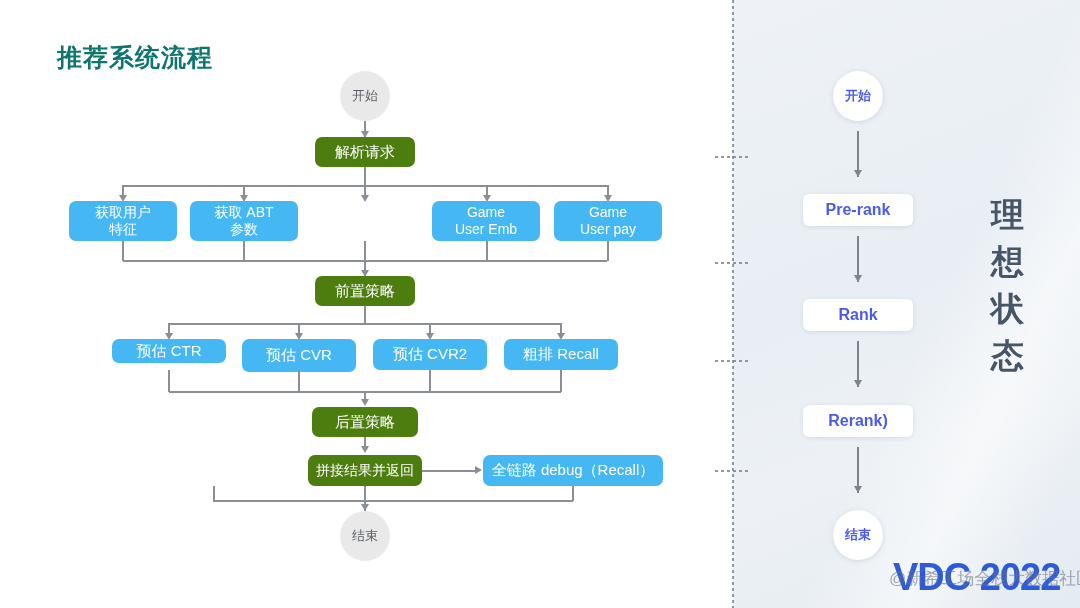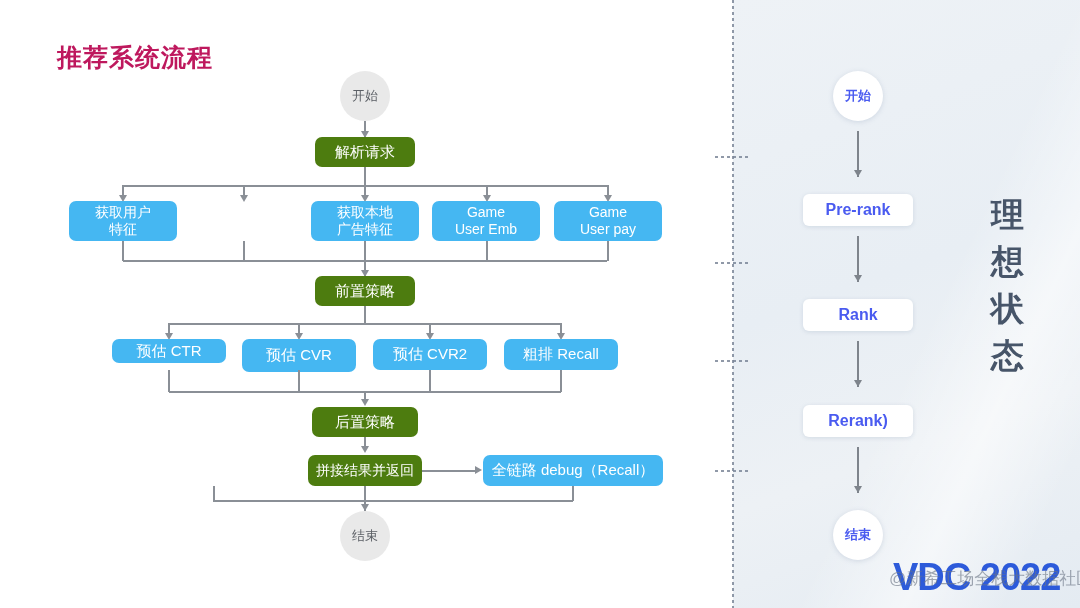--- a/index.html
+++ b/index.html
@@ -41,21 +41,21 @@
     background-image: linear-gradient(to right, #7c8799 0 3px, rgba(0,0,0,0) 3px 6px);
     background-size: 6px 2px;
     opacity: .85;
   }
   
   #page-title {
     position: absolute;
     left: 57px; top: 41px;
     font-size: 25px;
     font-weight: bold;
-    color: #be185d;
+    color: #0f766e;
     letter-spacing: 1px;
   }
   
   .node {
     position: absolute;
     display: flex;
     align-items: center;
     justify-content: center;
     text-align: center;
     border-radius: 7px;
@@ -175,22 +175,22 @@
   <div class="arrow" style="left:239.5px; top:195px;"></div>
   <div class="vline" style="left:364px; top:185px; height:12px;"></div>
   <div class="arrow" style="left:360.5px; top:195px;"></div>
   <div class="vline" style="left:486px; top:185px; height:12px;"></div>
   <div class="arrow" style="left:482.5px; top:195px;"></div>
   <div class="vline" style="left:607px; top:185px; height:12px;"></div>
   <div class="arrow" style="left:603.5px; top:195px;"></div>
 
   <div class="node cyan" style="left:69px; top:201px; width:108px; height:40px; font-size:14px;">获取用户
 特征</div>
-  <div class="node cyan" style="left:311px; top:201px; width:108px; height:40px; font-size:14px;">获取本地
-广告特征</div>
+  <div class="node cyan" style="left:190px; top:201px; width:108px; height:40px; font-size:14px;">获取 ABT
+参数</div>
   <div class="node cyan" style="left:432px; top:201px; width:108px; height:40px; font-size:14px;">Game
 User Emb</div>
   <div class="node cyan" style="left:554px; top:201px; width:108px; height:40px; font-size:14px;">Game
 User pay</div>
 
   <div class="vline" style="left:122px; top:241px; height:20px;"></div>
   <div class="vline" style="left:243px; top:241px; height:20px;"></div>
   <div class="vline" style="left:364px; top:241px; height:20px;"></div>
   <div class="vline" style="left:486px; top:241px; height:20px;"></div>
   <div class="vline" style="left:607px; top:241px; height:20px;"></div>

